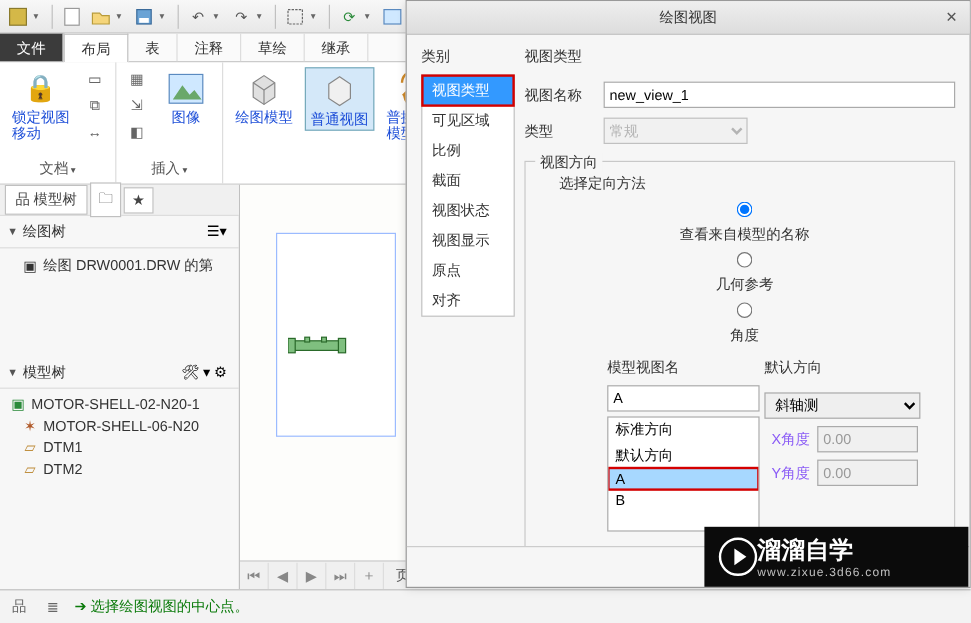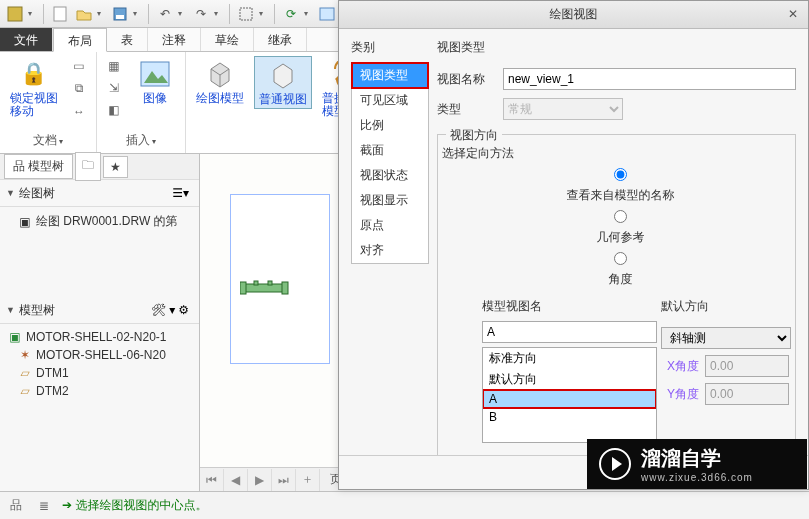--- a/index.html
+++ b/index.html
@@ -63,40 +63,40 @@
 .dlg-left .cap { color:#333; margin-bottom:6px; }
 .dlg-left ul { list-style:none; border:1px solid #c0c0c0; background:#fff; }
 .dlg-left li { padding:4px 8px; color:#333; }
 .dlg-left li.sel { background:#3399ff; color:#fff; outline:2px solid #d40000; outline-offset:-1px; }
 .dlg-right { flex:1; display:flex; flex-direction:column; gap:8px; }
 .dlg-right .cap { color:#333; margin-bottom:4px; }
 .field-row { display:flex; align-items:center; gap:10px; }
 .field-row label { width:56px; color:#333; }
 .field-row input[type=text] { flex:1; height:22px; border:1px solid #aaa; padding:0 4px; background:#fff; }
 .field-row select { width:120px; height:22px; border:1px solid #aaa; background:#f0f0f0; color:#999; }
-.group-box { border:1px solid #c8c8c8; padding:10px 4px 12px; position:relative; margin-top:6px; flex:1; }
+.group-box { border:1px solid #c8c8c8; padding:10px 28px 12px; position:relative; margin-top:6px; flex:1; }
 .group-box > .legend { position:absolute; top:-8px; left:8px; background:#f6f6f6; padding:0 4px; color:#333; }
 .sub-cap { color:#333; margin-bottom:6px; }
 .radio-col { display:flex; flex-direction:column; gap:6px; margin-bottom:10px; margin-left:8px; }
 .radio-row { display:flex; align-items:center; gap:6px; color:#333;flex-direction:column; }
 .orient-row { display:flex; gap:4px;margin-left:40px; }
 .o-left { flex:1; display:flex; flex-direction:column; }
 .o-right { width:130px; display:flex; flex-direction:column; gap:6px; }
 .listbox { border:1px solid #aaa; height:96px; background:#fff; overflow:auto; }
 .listbox .li { padding:2px 6px; }
 .listbox .li.sel { background:#a7d8ff; outline:2px solid #d40000; outline-offset:-1px; }
 .input-sm { width:130px; height:22px; border:1px solid #aaa; padding:0 4px; }
 .ang-row { display:flex; align-items:center; gap:6px; }
 .ang-row label { width:38px; color:#8b5cf6;text-align:right; }
 .ang-row input { width:84px; height:22px; border:1px solid #aaa; background:#f0f0f0; color:#999; padding:0 4px; }
 .dlg-foot { height:34px; display:flex; align-items:center; justify-content:flex-end; padding:0 10px; gap:8px; border-top:1px solid #ccc; }
 .dlg-foot button { height:24px; padding:0 14px; border:1px solid #999; background:linear-gradient(#fdfdfd,#e6e6e6); }
 
 
-.wm { position:absolute; right:2px; bottom:30px; width:220px; height:50px; background:#0b0b0b; display:flex; align-items:center; gap:10px; padding:0 12px; z-index:50; }
+.wm { position:absolute; right:2px; bottom:30px; width:220px; height:50px; background:#0b0b0b; display:flex; align-items:center; padding:0 12px; z-index:50; }
 .wm .pl { width:32px; height:32px; border:2px solid #fff; border-radius:50%; display:flex; align-items:center; justify-content:center; }
 .wm .pl::before { content:""; border-left:10px solid #fff; border-top:7px solid transparent; border-bottom:7px solid transparent; margin-left:3px; }
 .wm .txt1 { color:#fff; font-size:20px; font-weight:bold; }
 .wm .txt2 { color:#c0c0c0; font-size:10px; letter-spacing:1px; }
 
 svg { display:block; }
 </style>
 </head>
 <body>
 

